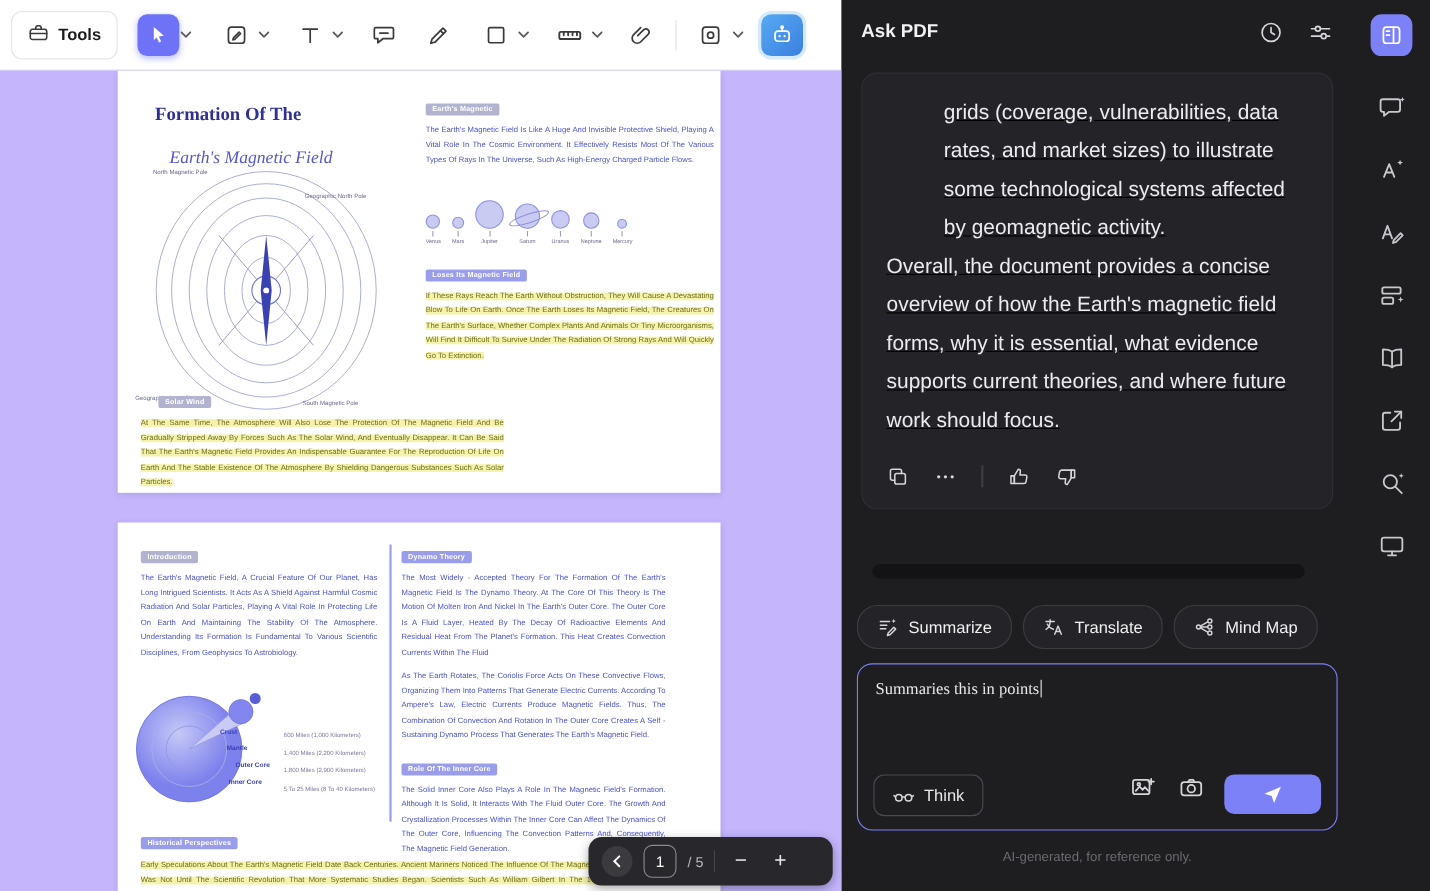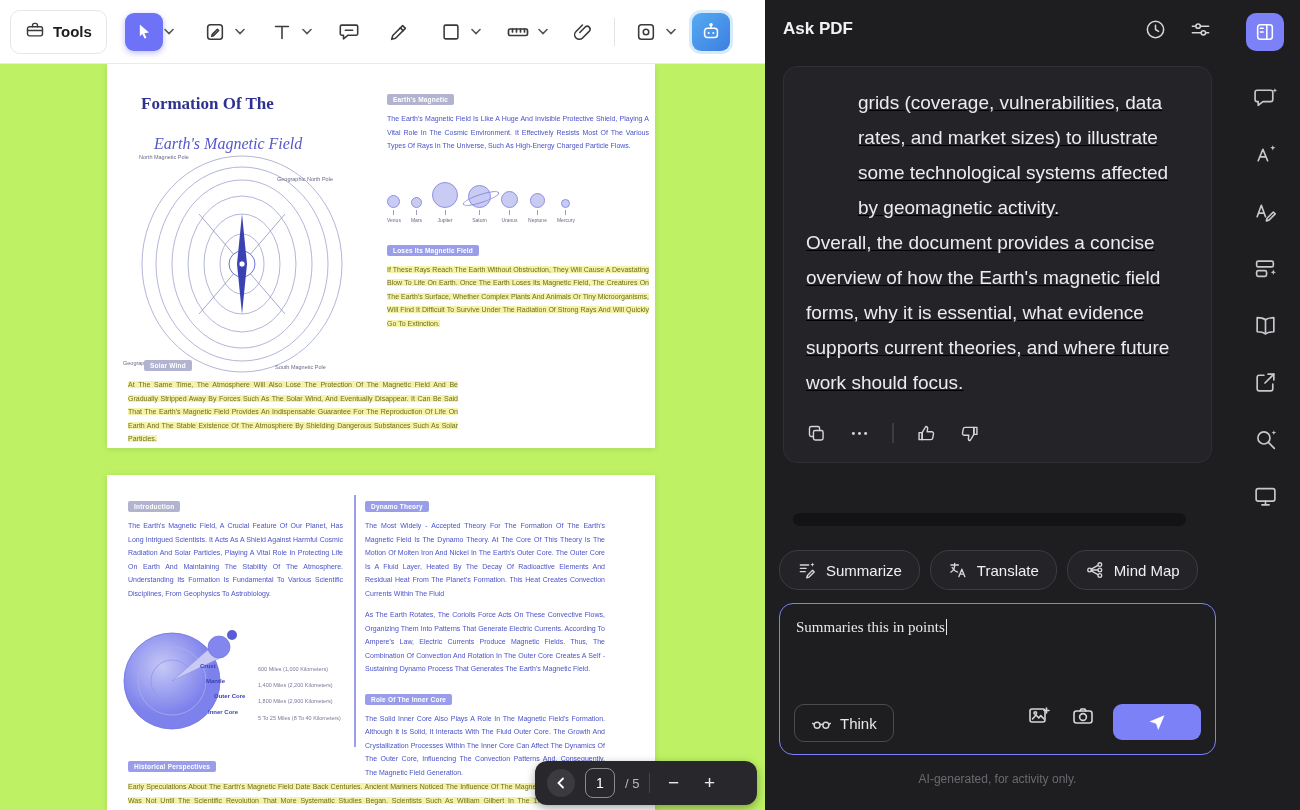--- a/index.html
+++ b/index.html
@@ -14,21 +14,21 @@
   .tb-group { display:flex; align-items:center; }
   .tbtn { width:38px; height:38px; display:flex; align-items:center; justify-content:center; border-radius:9px; cursor:pointer; }
   .tbtn.active-select { background:#6d72f6; box-shadow:0 2px 6px rgba(109,114,246,.45); }
   .tbtn.ai { background:linear-gradient(135deg,#56aaf2,#3c7fe0); box-shadow:0 0 0 3px rgba(90,170,240,.25); }
   .chev { margin:0 2px 0 1px; display:flex; align-items:center; cursor:pointer; }
   .tb-div { width:1px; height:28px; background:#e3e3e8; margin:0 12px; }
   .ic { stroke:#3a3a3c; fill:none; stroke-width:1.7; stroke-linecap:round; stroke-linejoin:round; }
   .ic-w { stroke:#ffffff; fill:none; stroke-width:1.7; stroke-linecap:round; stroke-linejoin:round; }
 
   
-  .viewport { position:relative; flex:1; overflow:hidden; background:#bef264;padding-left:37px; }
+  .viewport { position:relative; flex:1; overflow:hidden; background:#c4b5fd;padding-left:37px; }
   .pg { position:absolute; left:107px; width:548px; background:#ffffff; box-shadow:0 1px 6px rgba(40,40,60,.14); }
   .pg1 { top:0; height:384px; }
   .pg2 { top:411px; height:400px; }
   .abs { position:absolute; }
 
   
   .pdf-title1 { font-family:"Liberation Serif", serif; font-weight:bold; font-size:17px; color:#2e3192; }
   .pdf-title2 { font-family:"Liberation Serif", serif; font-style:italic; font-size:16px; color:#5558c8; }
   .badge { display:inline-block; font-size:6.5px; font-weight:bold; color:#ffffff; background:#9a9eea; padding:2px 6px; border-radius:2px; letter-spacing:.2px; }
   .badge.gray { background:#b2b3cf; }
@@ -473,21 +473,21 @@
             </svg>
         </div>
         <div class="send-btn">
           <svg width="20" height="20" viewBox="0 0 24 24">
               <path d="M3 11.5L21 4l-7.5 17.5-2.6-7.4z" fill="#ffffff"></path>
             </svg>
         </div>
       </div>
     </div>
 
-    <div class="panel-footer">AI-generated, for activity only.</div>
+    <div class="panel-footer">AI-generated, for reference only.</div>
   </div>
 
   <div class="rail">
     <div class="rail-active">
       <svg width="22" height="22" viewBox="0 0 24 24" class="ic-w">
           <rect x="4" y="4" width="16" height="16" rx="3"></rect>
           <path d="M14 4v16"></path>
           <path d="M7 8h3M7 12h3"></path>
         </svg>
     </div>

